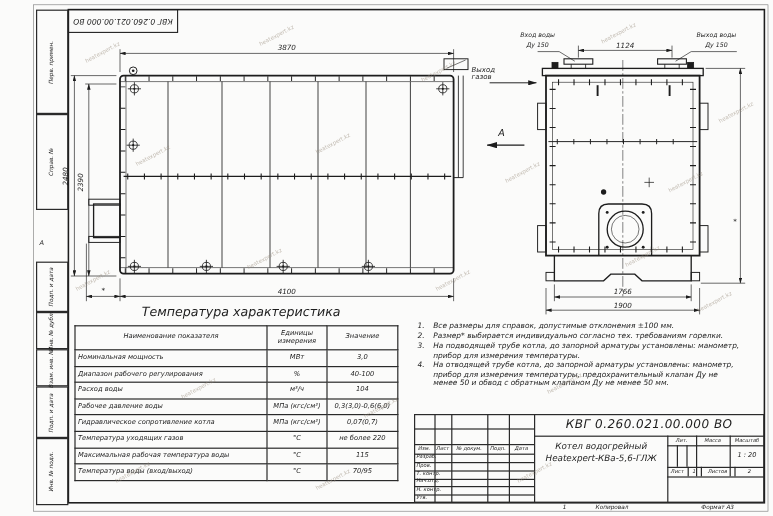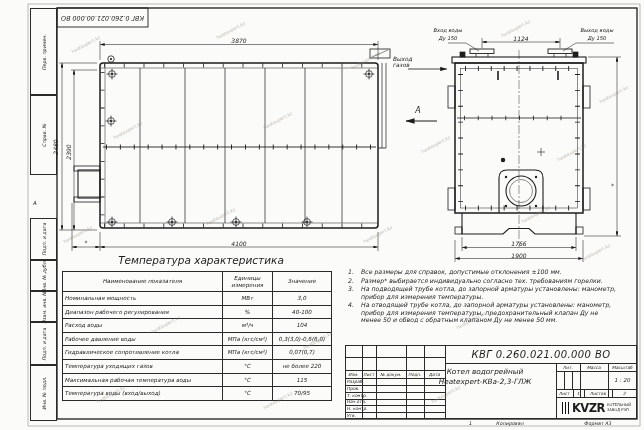--- a/index.html
+++ b/index.html
@@ -326,23 +326,23 @@
   <div class="cell lbl" style="left:79px;top:25px;width:21px;height:8px">Дата</div>
   <div class="cell lbl" style="left:0;top:33px;width:31px;height:6.8px;justify-content:flex-start;padding-left:2px">Разраб.</div>
   <div class="cell lbl" style="left:0;top:39.8px;width:31px;height:6.8px;justify-content:flex-start;padding-left:2px">Пров.</div>
   <div class="cell lbl" style="left:0;top:46.7px;width:31px;height:6.8px;justify-content:flex-start;padding-left:2px">Т. контр.</div>
   <div class="cell lbl" style="left:0;top:53.5px;width:31px;height:6.8px;justify-content:flex-start;padding-left:2px">Нач.отд.</div>
   <div class="cell lbl" style="left:0;top:60.3px;width:31px;height:6.8px;justify-content:flex-start;padding-left:2px">Н. контр.</div>
   <div class="cell lbl" style="left:0;top:67.2px;width:31px;height:6.8px;justify-content:flex-start;padding-left:2px">Утв.</div>
 
   <div class="hl" style="left:100px;top:18px;width:192px"></div>
   <div class="cell" style="left:100px;top:0;width:192px;height:18px;font-size:10px;letter-spacing:0.4px">КВГ 0.260.021.00.000 ВО</div>
-  <div class="abs it" style="left:88px;top:22px;width:104px;text-align:center;font-size:7.3px;line-height:9.5px">
+  <div class="abs it" style="left:104px;top:22px;width:104px;text-align:center;font-size:7.3px;line-height:9.5px">
     <div>Котел водогрейный</div>
-    <div>Heatexpert-КВа-2,3-ГЛЖ</div>
+    <div>Heatexpert-КВа-5,6-ГЛЖ</div>
   </div>
 
   <div class="vl" style="left:211px;top:18px;height:56px"></div>
   <div class="hl" style="left:211px;top:26px;width:81px"></div>
   <div class="hl" style="left:211px;top:44px;width:81px"></div>
   <div class="hl" style="left:211px;top:52px;width:81px"></div>
   <div class="vl" style="left:235px;top:18px;height:34px"></div>
   <div class="vl" style="left:263px;top:18px;height:34px"></div>
   <div class="vl" style="left:219px;top:26px;height:18px"></div>
   <div class="vl" style="left:227px;top:26px;height:18px"></div>
@@ -351,28 +351,20 @@
   <div class="cell lbl" style="left:263px;top:18px;width:29px;height:8px">Масштаб</div>
   <div class="cell" style="left:263px;top:26px;width:29px;height:18px;font-size:5.5px">1 : 20</div>
   <div class="vl" style="left:228px;top:44px;height:8px"></div>
   <div class="vl" style="left:239px;top:44px;height:8px"></div>
   <div class="vl" style="left:267px;top:44px;height:8px"></div>
   <div class="cell lbl" style="left:211px;top:44px;width:17px;height:8px">Лист</div>
   <div class="cell lbl" style="left:228px;top:44px;width:11px;height:8px">1</div>
   <div class="cell lbl" style="left:239px;top:44px;width:28px;height:8px">Листов</div>
   <div class="cell lbl" style="left:267px;top:44px;width:25px;height:8px">2</div>
 
-  <div class="abs" style="left:211px;top:52px;width:81px;height:22px;display:flex;align-items:center;justify-content:center;gap:2px">
-    <span style="width:8px;height:12px;background:repeating-linear-gradient(90deg,#111 0 1.4px,#fff 1.4px 2.8px)"></span>
-    <span style="font-size:11.5px;font-weight:800;letter-spacing:-0.5px">KVZR</span>
-    <span style="font-size:3.7px;line-height:4.6px">
-      <div>КОТЕЛЬНЫЙ</div>
-      <div>ЗАВОД РЭП</div>
-    </span>
-  </div>
 </div>
 
 <div class="abs" style="left:0;top:0;z-index:3">
   <span class="abs it" style="left:469px;top:420.5px;font-size:4.8px">1</span>
   <span class="abs it c" style="left:510px;top:420.5px;font-size:4.8px">Копировал</span>
   <span class="abs it c" style="left:598px;top:420.5px;font-size:4.8px">Формат А3</span>
 </div>
 
 <div>
   <span class="wm">heatexpert.kz</span>

